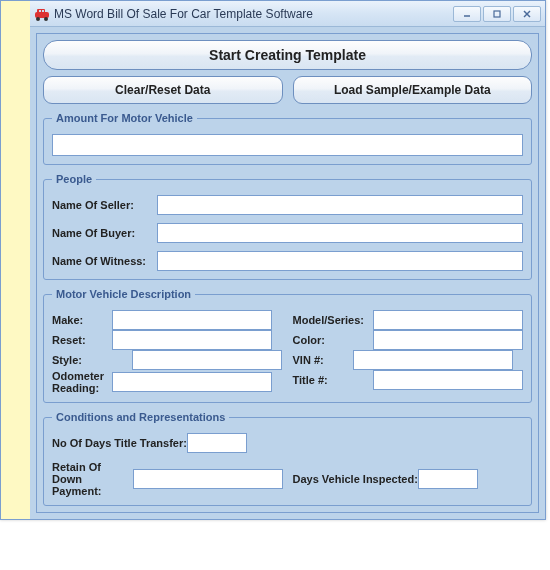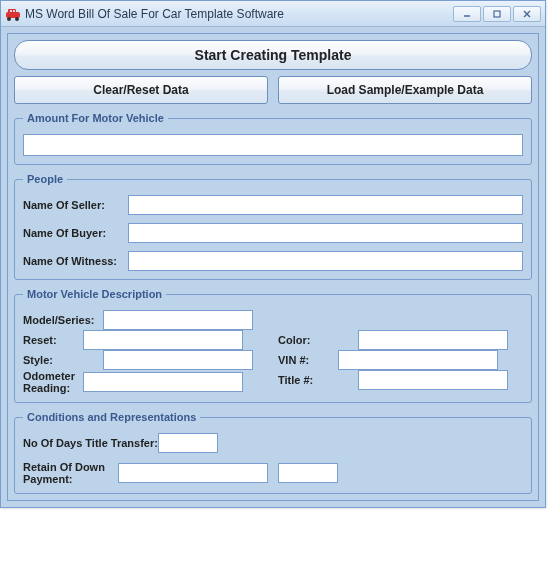--- a/index.html
+++ b/index.html
@@ -7,22 +7,23 @@
     font-family: Tahoma, Arial, sans-serif;
     font-size: 11px;
     background: #fff;
     width: 550px;
     height: 570px;
     overflow: hidden;
   }
   .window {
     width: 546px;
     border: 1px solid #7a9ecf;
-    background: #fdba74;
+    background: #fef9c3;
     box-shadow: 0 0 3px rgba(0,0,0,0.2);
+    padding-left: 29px;
   }
   .titlebar {
     background: linear-gradient(to bottom, #eaf2fb 0%, #d6e5f5 50%, #c9dcf0 100%);
     height: 26px;
     display: flex;
     align-items: center;
     padding: 0 4px;
     border-bottom: 1px solid #9bb8d7;
   }
   .titlebar-icon {
@@ -60,21 +61,21 @@
     font-weight: bold;
     color: #222;
     cursor: pointer;
   }
   .two-btns { display: flex; gap: 10px; margin-top: 6px; }
   .half-btn {
     flex: 1;
     height: 28px;
     background: linear-gradient(to bottom, #fdfdfd 0%, #f0f4f9 45%, #e2ebf5 55%, #d9e5f2 100%);
     border: 1px solid #6d8fbf;
-    border-radius: 3px;
+    border-radius: 9px;
     font-size: 12px;
     font-weight: bold;
     color: #222;
     cursor: pointer;
   }
   fieldset {
     border: 1px solid #7a9ecf;
     border-radius: 3px;
     margin-top: 8px;
     padding: 10px 8px 8px 8px;
@@ -180,20 +181,26 @@
         </div>
         <div class="field-row">
           <span class="lbl">Name Of Witness:</span>
           <input type="text" class="txt" value="" style="">
         </div>
       </fieldset>
 
       <fieldset class="mvd">
         <legend>Motor Vehicle Description</legend>
         <div class="two-col">
+          <div class="col">
+            <div class="field-row">
+              <span class="lbl">Make:</span>
+              <input type="text" class="txt" value="" style="">
+            </div>
+          </div>
           <div class="col right">
             <div class="field-row">
               <span class="lbl rlong">Model/Series:</span>
               <input type="text" class="txt" value="" style="">
             </div>
           </div>
         </div>
         <div class="two-col">
           <div class="col">
             <div class="field-row">
@@ -245,20 +252,21 @@
             <span class="lbl">No Of Days Title Transfer:</span>
             <input type="text" class="txt" style="width: 60px;" value="">
           </div>
         </div>
         <div class="two-col" style="margin-top:8px">
           <div class="col">
             <span class="lbl">Retain Of Down Payment:</span>
             <input type="text" class="txt" value="" style="">
           </div>
           <div class="col">
+            <span class="lbl">Days Vehicle Inspected:</span>
             <input type="text" class="txt" style="width: 60px;" value="">
           </div>
         </div>
       </fieldset>
 
     </div>
   </div>
 </div>
 
 </body></html>

